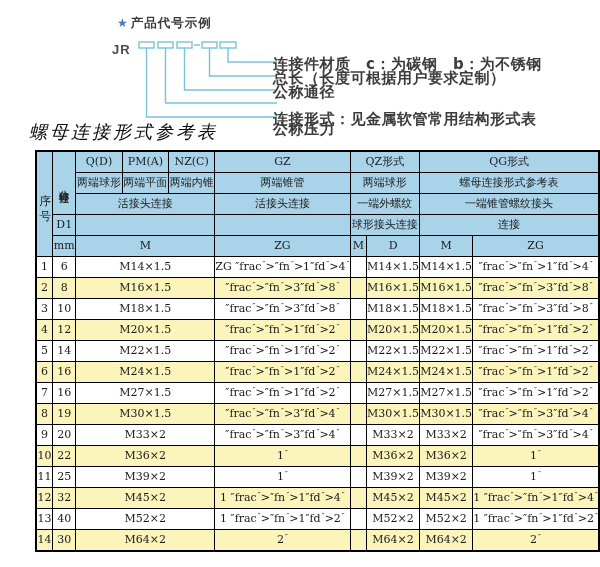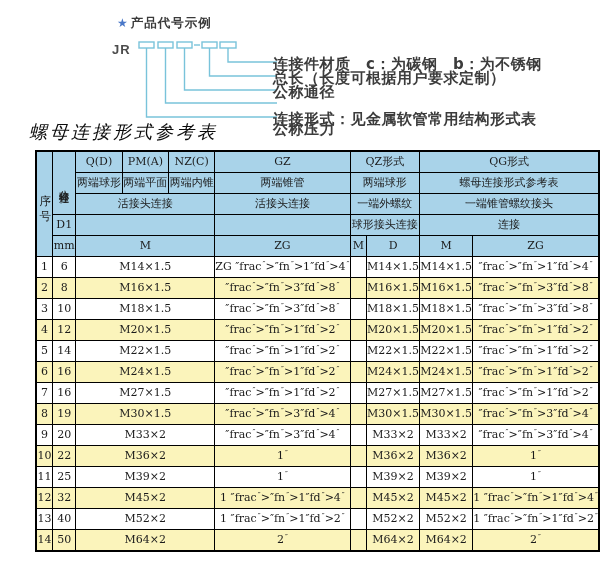--- a/index.html
+++ b/index.html
@@ -255,21 +255,21 @@
           <td>40</td>
           <td colspan="3">M52×2</td>
           <td class="gl">1 <span class="&lt;span">″</span>frac<span class="inch">″</span>&gt;<span class="&lt;span">″</span>fn<span class="inch">″</span>&gt;1<span class="&lt;span">″</span>fd<span class="inch">″</span>&gt;2<span class="inch">″</span></td>
           <td class="gl"></td>
           <td>M52×2</td>
           <td class="gl">M52×2</td>
           <td>1 <span class="&lt;span">″</span>frac<span class="inch">″</span>&gt;<span class="&lt;span">″</span>fn<span class="inch">″</span>&gt;1<span class="&lt;span">″</span>fd<span class="inch">″</span>&gt;2<span class="inch">″</span></td>
         </tr>
         <tr class="alt">
           <td>14</td>
-          <td>50</td>
+          <td>30</td>
           <td colspan="3">M64×2</td>
           <td class="gl">2<span class="inch">″</span></td>
           <td class="gl"></td>
           <td>M64×2</td>
           <td class="gl">M64×2</td>
           <td>2<span class="inch">″</span></td>
         </tr>
       </tbody>
   </table>
 

